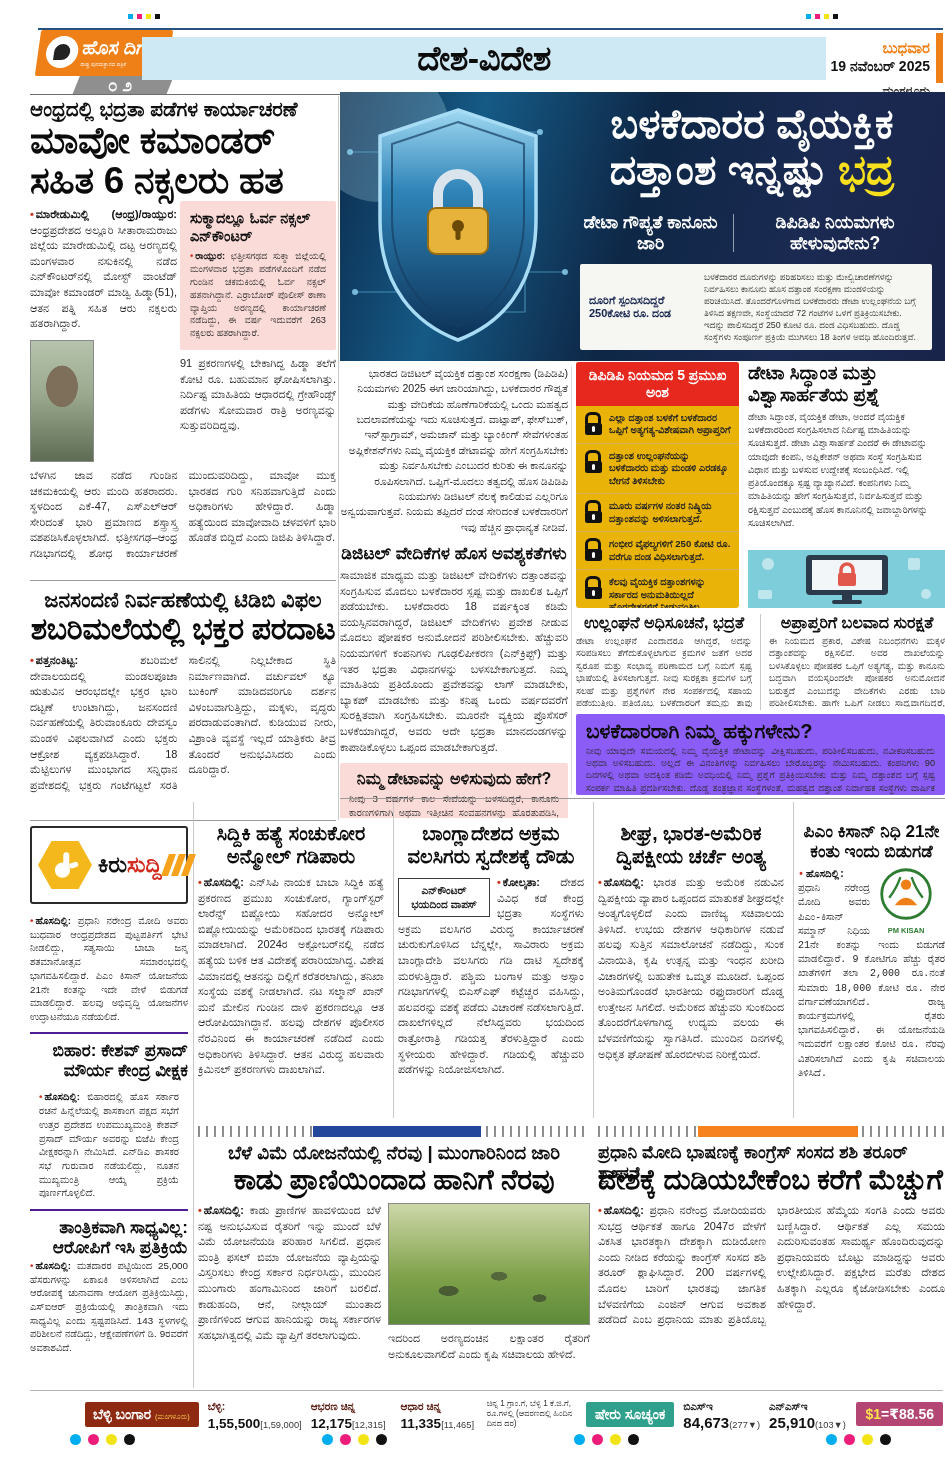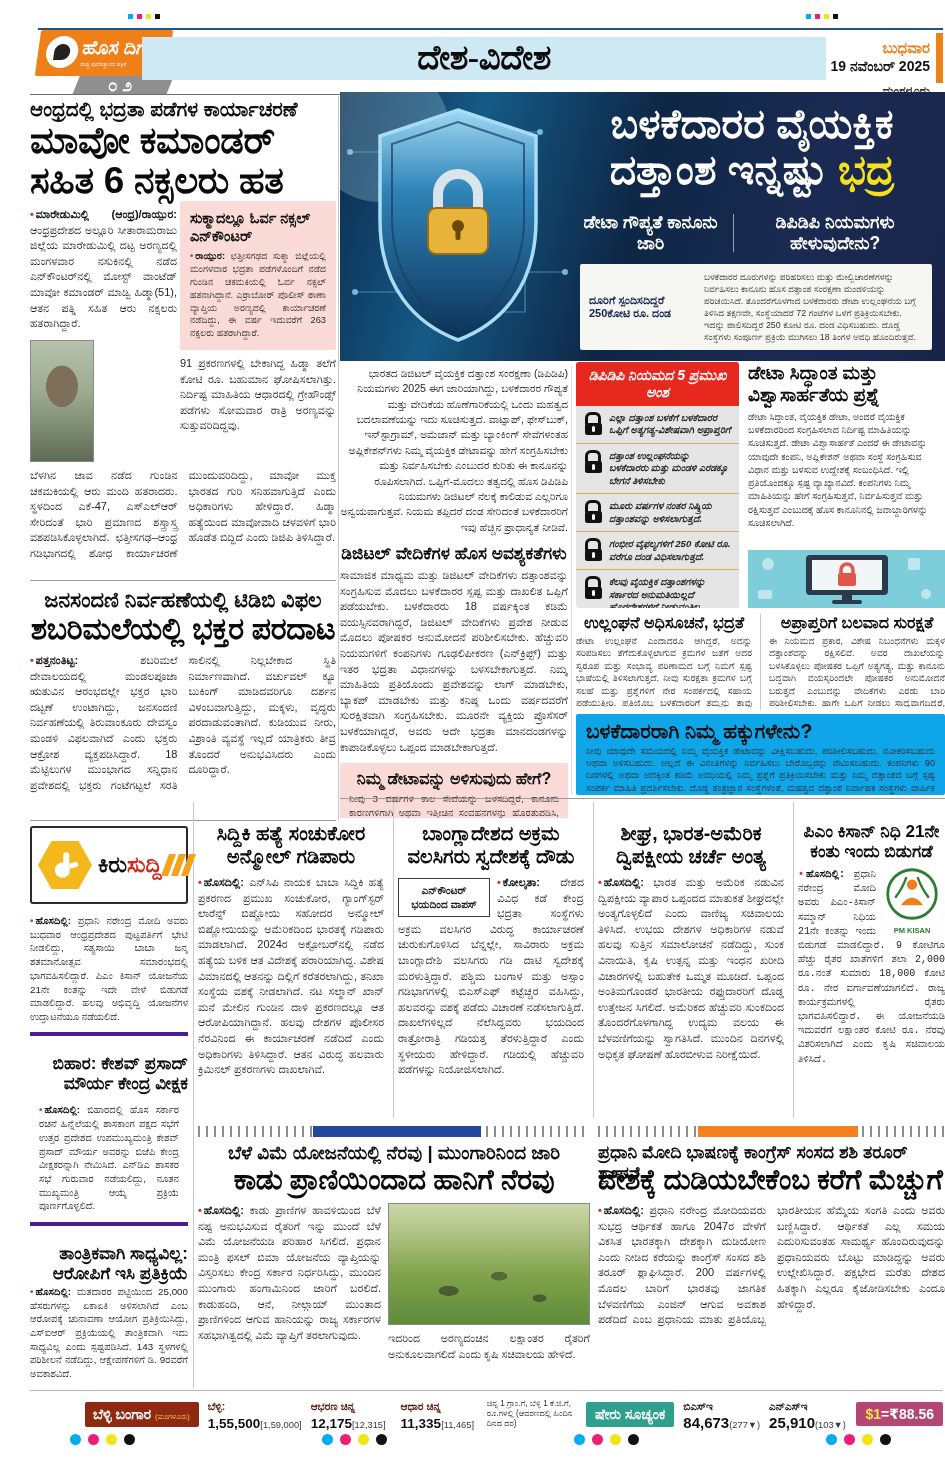--- a/index.html
+++ b/index.html
@@ -17,38 +17,38 @@
   .logo-box{background:#ef7f17;transform:skewX(-8deg);border-radius:2px;}
   .graystrip{background:#8f8f8f;transform:skewX(-22deg);}
   .blueband{background:#cfe9f4;}
   
   .hero{background:linear-gradient(105deg,#0c2b4d 0%,#155a86 22%,#0e2746 48%,#1b2a52 75%,#19244a 100%);}
   .hero-headline{font-weight:900;color:#ffffff;line-height:1.12;text-align:center;letter-spacing:0;}
   .yellow{color:#f6e01d;}
   .subcell{color:#fff;font-weight:bold;text-align:center;line-height:1.2;font-size:17.5px;}
   .whitebox{background:#f6f6f2;border-radius:2px;display:flex;align-items:center;padding:7px 9px;box-sizing:border-box;}
   .pinkbox{background:#fadbd8;border-radius:2px;box-sizing:border-box;}
-  .yellowbox{background:#e5e5e5;border-radius:3px;box-sizing:border-box;overflow:hidden;font-style:italic;}
+  .yellowbox{background:#eab308;border-radius:3px;box-sizing:border-box;overflow:hidden;}
   .ybhead{background:#e6281e;color:#fff;font-weight:bold;font-size:14px;text-align:center;padding:5px 2px;}
   .ybitem{display:flex;gap:7px;align-items:flex-start;padding:6px 8px;border-bottom:1px solid #d9b05e;}
   .ybitem:last-child{border-bottom:none;}
   .ybitem .txt{font-size:9.6px;font-weight:bold;line-height:1.3;color:#222;text-align:left;}
   .lock{width:18px;flex:0 0 18px;}
   .lock .sh{width:10px;height:9px;border:3px solid #111;border-bottom:none;border-radius:6px 6px 0 0;margin:0 auto;}
   .lock .bd{width:17px;height:12px;background:#111;border-radius:2.5px;margin:-1px auto 0;position:relative;}
   .lock .bd::after{content:"";position:absolute;left:7px;top:3px;width:3px;height:6px;background:#fff;border-radius:1.5px;}
-  .rightsbox{background:#0ea5e9;border-radius:2px;box-sizing:border-box;padding:6px 10px;}
+  .rightsbox{background:#8b5cf6;border-radius:2px;box-sizing:border-box;padding:6px 10px;}
   
   .briefsbox{border:2px solid #2b2b2b;border-radius:3px;display:flex;align-items:center;gap:6px;padding:6px;box-sizing:border-box;background:#fff;}
   .hex{width:54px;height:48px;background:#f5b81c;clip-path:polygon(25% 0,75% 0,100% 50%,75% 100%,25% 100%,0 50%);
        display:flex;align-items:center;justify-content:center;flex:0 0 54px;}
   .chev{display:inline-block;width:7px;height:22px;background:#f6a21d;transform:skewX(-20deg);margin-left:3px;}
   .brief-h{font-size:17px;font-weight:900;text-align:right;line-height:1.2;color:#0d0d0d;}
   .brief-b{font-size:9.8px;line-height:1.4;text-align:justify;color:#242424;margin-top:3px;}
-  .brief-item{border-top:4px solid #4c1d95;margin-top:8px;padding-top:18px;}
+  .brief-item{border-top:2px solid #4c1d95;margin-top:8px;padding-top:7px;}
   .brief-item:first-child{border-top:none;margin-top:0;padding-top:0;}
   
   .colhead{font-weight:900;font-size:19.5px;line-height:1.18;text-align:center;color:#0c0c0c;}
   .ticks{background:repeating-linear-gradient(90deg,#8d8d8d 0 2px,transparent 2px 8px);height:11px;position:absolute;}
   .tickbar{position:absolute;top:0;height:11px;}
   .inset{float:left;width:84px;border:1.3px solid #3c3c3c;margin:3px 7px 3px 0;padding:5px 3px;
          font-size:10.5px;font-weight:bold;text-align:center;line-height:1.3;color:#1c1c1c;background:#fff;}
   
   .mrow{display:flex;align-items:center;gap:9px;}
   .mbox{color:#fff;font-weight:bold;font-size:14px;padding:4px 9px;border-radius:2px;white-space:nowrap;}
@@ -79,21 +79,21 @@
     </div>
     <div class="abs" style="left:44px;top:7px;width:84px;color:#fff;">
       <div style="font-size:19px;font-weight:900;white-space:nowrap;">ಹೊಸ ದಿಗಂತ</div>
       <div style="font-size:5.5px;margin-top:2px;">ರಾಷ್ಟ್ರ ಪುನರುತ್ಥಾನದ ಪತ್ರಿಕೆ</div>
     </div>
   </div>
   <div class="abs graystrip" style="left:76px;top:76px;width:94px;height:19px;text-align:center;">
     <span style="display:inline-block;transform:skewX(22deg);color:#fff;font-size:17px;font-weight:900;letter-spacing:5px;line-height:19px;">೦೨</span>
   </div>
 
-  <div class="abs blueband" style="left:142px;top:37px;width:684px;height:43px;display:flex;align-items:center;justify-content:center;font-family:Liberation Serif, serif;">
+  <div class="abs blueband" style="left:142px;top:37px;width:684px;height:43px;display:flex;align-items:center;justify-content:center;">
     <span style="font-size:34px;font-weight:900;color:#0c0c0c;letter-spacing:-.5px;">ದೇಶ-ವಿದೇಶ</span>
   </div>
 
   <div class="abs" style="left:826px;top:39px;width:104px;text-align:right;">
     <div style="font-size:15px;font-weight:bold;color:#ef7f17;">ಬುಧವಾರ</div>
     <div style="font-size:14px;font-weight:bold;color:#121212;margin-top:1px;">19 ನವೆಂಬರ್ 2025</div>
   </div>
   <div class="abs" style="left:826px;top:84px;width:104px;text-align:right;font-size:12px;font-weight:bold;color:#2e2e2e;">ಮಂಗಳೂರು</div>
   <div class="abs" style="left:936px;top:33px;width:7px;height:50px;background:#ef7f17;"></div>
   <div class="hrule" style="left:30px;top:94px;width:913px;background:#6d6d6d;"></div>
@@ -325,21 +325,21 @@
 
   <div class="abs" style="left:598px;top:822px;width:186px;height:296px;overflow:hidden;">
     <div class="colhead">ಶೀಘ್ರ, ಭಾರತ-ಅಮೆರಿಕ ದ್ವಿಪಕ್ಷೀಯ ಚರ್ಚೆ ಅಂತ್ಯ</div>
     <p class="bodytxt" style="margin:7px 0 0;">
       <span class="dot">•</span><span class="dl">ಹೊಸದಿಲ್ಲಿ:</span> <span>ಭಾರತ ಮತ್ತು ಅಮೆರಿಕ ನಡುವಿನ ದ್ವಿಪಕ್ಷೀಯ ವ್ಯಾಪಾರ ಒಪ್ಪಂದದ ಮಾತುಕತೆ ಶೀಘ್ರದಲ್ಲೇ ಅಂತ್ಯಗೊಳ್ಳಲಿದೆ ಎಂದು ವಾಣಿಜ್ಯ ಸಚಿವಾಲಯ ತಿಳಿಸಿದೆ. ಉಭಯ ದೇಶಗಳ ಅಧಿಕಾರಿಗಳ ನಡುವೆ ಹಲವು ಸುತ್ತಿನ ಸಮಾಲೋಚನೆ ನಡೆದಿದ್ದು, ಸುಂಕ ವಿನಾಯಿತಿ, ಕೃಷಿ ಉತ್ಪನ್ನ ಮತ್ತು ಇಂಧನ ಖರೀದಿ ವಿಚಾರಗಳಲ್ಲಿ ಬಹುತೇಕ ಒಮ್ಮತ ಮೂಡಿದೆ. ಒಪ್ಪಂದ ಅಂತಿಮಗೊಂಡರೆ ಭಾರತೀಯ ರಫ್ತುದಾರರಿಗೆ ದೊಡ್ಡ ಉತ್ತೇಜನ ಸಿಗಲಿದೆ. ಅಮೆರಿಕದ ಹೆಚ್ಚುವರಿ ಸುಂಕದಿಂದ ತೊಂದರೆಗೊಳಗಾಗಿದ್ದ ಉದ್ಯಮ ವಲಯ ಈ ಬೆಳವಣಿಗೆಯನ್ನು ಸ್ವಾಗತಿಸಿದೆ. ಮುಂದಿನ ದಿನಗಳಲ್ಲಿ ಅಧಿಕೃತ ಘೋಷಣೆ ಹೊರಬೀಳುವ ನಿರೀಕ್ಷೆಯಿದೆ.</span>
     </p>
   </div>
 
   <div class="abs" style="left:798px;top:822px;width:147px;height:296px;overflow:hidden;">
     <div class="colhead" style="font-size:17px;">ಪಿಎಂ ಕಿಸಾನ್ ನಿಧಿ 21ನೇ ಕಂತು ಇಂದು ಬಿಡುಗಡೆ</div>
-    <div style="float:right;width:62px;text-align:center;margin:4px 2px 2px 5px;">
+    <div style="float:right;width:62px;text-align:center;margin:4px 8px 2px 5px;">
       <svg width="56" height="56" viewBox="0 0 60 60">
         <circle cx="30" cy="30" r="26" fill="#fff" stroke="#2e7d32" stroke-width="3"></circle>
         <circle cx="30" cy="20" r="5.5" fill="#ef7f17"></circle>
         <path d="M18 42 Q30 26 42 42 Z" fill="#ef7f17"></path>
         <path d="M12 34 Q20 24 24 12" stroke="#2e7d32" stroke-width="2.5" fill="none"></path>
         <path d="M48 34 Q40 24 36 12" stroke="#2e7d32" stroke-width="2.5" fill="none"></path>
       </svg>
       <div style="font-size:7.5px;font-weight:bold;color:#2e7d32;">PM KISAN</div>
     </div>
     <p class="bodytxt" style="margin:6px 0 0;font-size:10px;font-family:Liberation Mono, monospace;">

